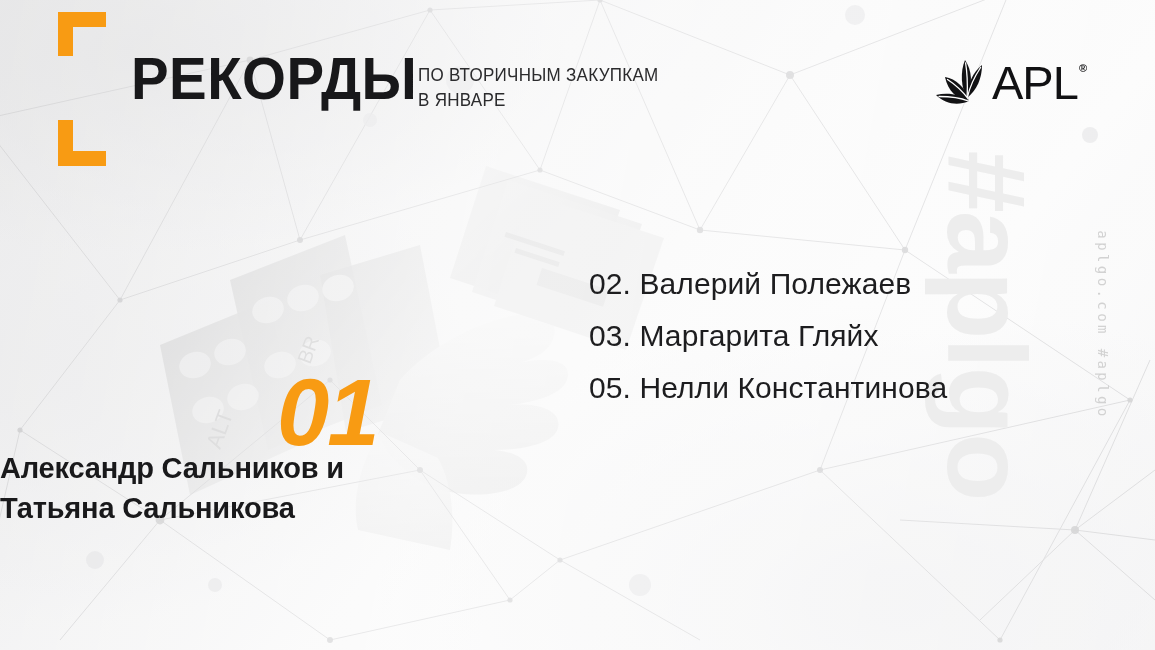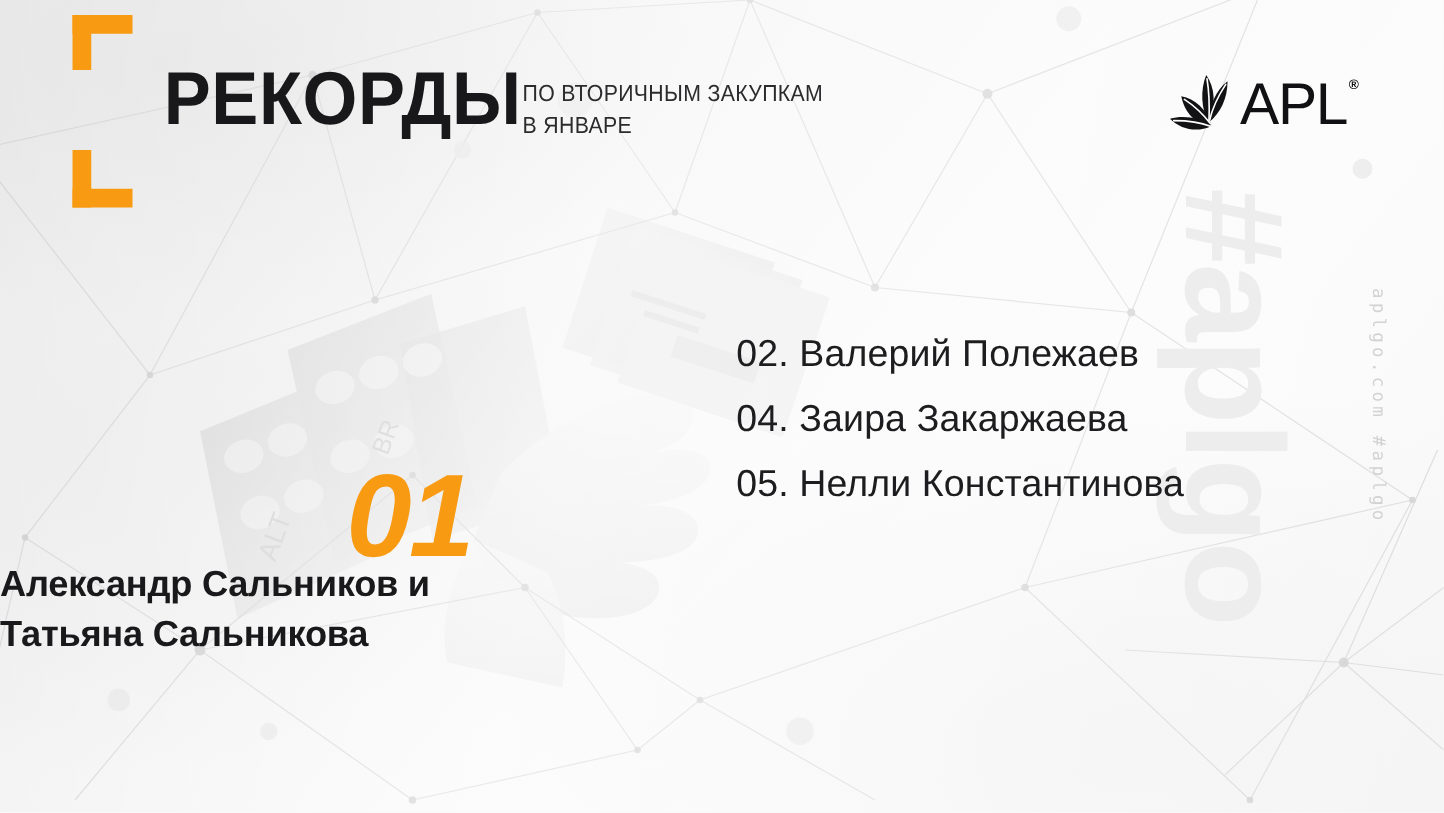--- a/index.html
+++ b/index.html
@@ -282,17 +282,17 @@
     <span class="logo-word">APL</span>
     <span class="logo-reg">®</span>
   </div>
 
   <div class="rank-one">01</div>
   <div class="winner">Александр Сальников и
 Татьяна Сальникова</div>
 
   <div class="list">
     <div class="list-item">02. Валерий Полежаев</div>
-    <div class="list-item">04. Заира Закаржаева</div>
+    <div class="list-item">03. Маргарита Гляйх</div>
     <div class="list-item">05. Нелли Константинова</div>
   </div>
 
 </div>
 
 </body></html>

